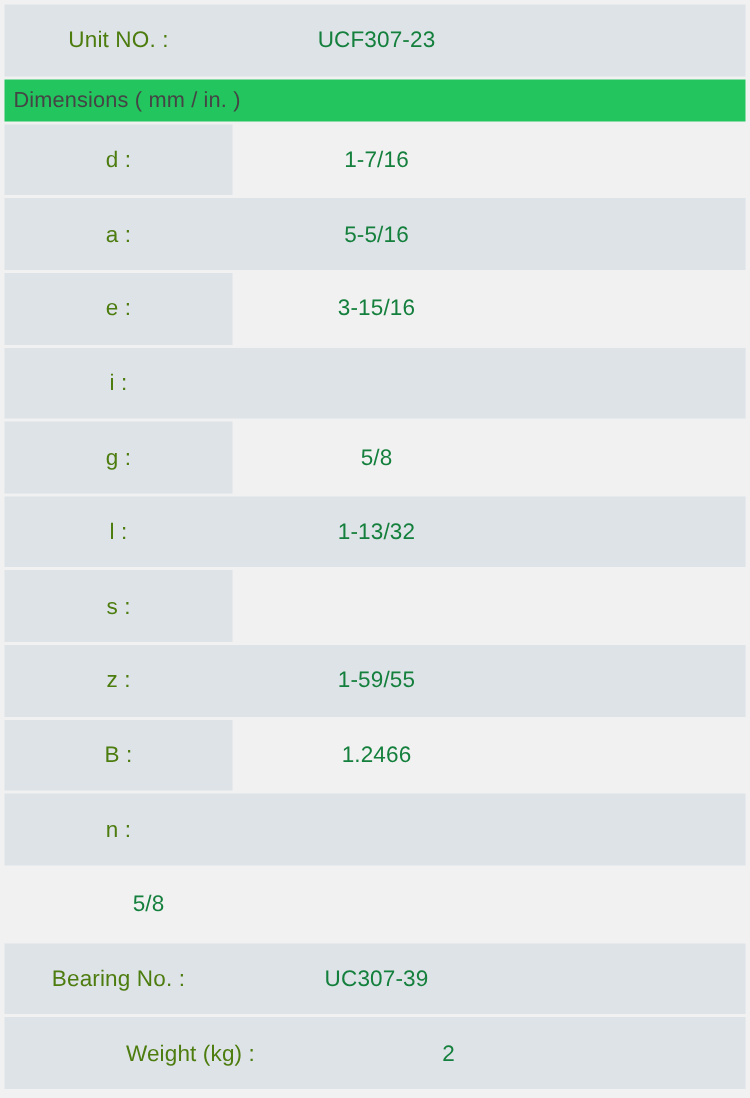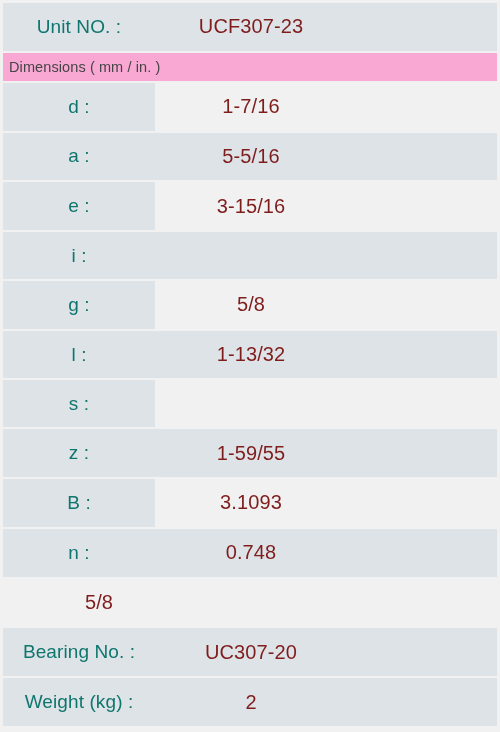--- a/index.html
+++ b/index.html
@@ -26,20 +26,21 @@
 
   .spec-row {
     display: flex;
     flex: 1 1 auto;
     align-items: stretch;
     margin-bottom: 2px;
     background: #f1f1f1;
   }
   .spec-row:last-child {
     margin-bottom: 0;
+    padding-left: 48px;
   }
 
   
   .spec-row.shaded {
     background: #dee3e8;
   }
   .spec-row.shaded .spec-label {
     background: transparent;
   }
 
@@ -50,47 +51,47 @@
   .spec-row.plain .spec-label {
     background: #dee3e8;
   }
 
   .spec-label {
     width: 152px;
     flex: 0 0 152px;
     display: flex;
     align-items: center;
     justify-content: center;
-    font-size: 19px;
-    color: #0f766e;
+    font-size: 15px;
+    color: #4d7c0f;
     letter-spacing: 0.1px;
     box-sizing: border-box;
     padding: 0 4px;
     text-align: center;
   }
 
   .spec-value {
     flex: 1 1 auto;
     display: flex;
     align-items: center;
     justify-content: flex-start;
     padding-left: 96px;
     box-sizing: border-box;
-    font-size: 20px;
-    color: #7f1d1d;
+    font-size: 15px;
+    color: #15803d;
     letter-spacing: 0.1px;
   }
   .spec-value > span {
     transform: translateX(-50%);
     white-space: nowrap;
   }
 
   
   .spec-row.section-header {
-    background: #f9a8d4;
+    background: #22c55e;
     flex: 0 0 auto;
     height: 28px;
     margin-bottom: 2px;
   }
   .section-title {
     display: flex;
     align-items: center;
     padding-left: 6px;
     font-size: 14.5px;
     color: #454545;
@@ -165,41 +166,38 @@
   <div class="spec-row shaded">
     <div class="spec-label">z :</div>
     <div class="spec-value">
         <span>1-59/55</span>
       </div>
   </div>
 
   <div class="spec-row plain">
     <div class="spec-label">B :</div>
     <div class="spec-value">
-        <span>3.1093</span>
+        <span>1.2466</span>
       </div>
   </div>
 
   <div class="spec-row shaded">
     <div class="spec-label">n :</div>
-    <div class="spec-value">
-        <span>0.748</span>
-      </div>
   </div>
 
   <div class="spec-row plain">
     <div class="spec-value">
         <span>5/8</span>
       </div>
   </div>
 
   <div class="spec-row shaded">
     <div class="spec-label">Bearing No. :</div>
     <div class="spec-value">
-        <span>UC307-20</span>
+        <span>UC307-39</span>
       </div>
   </div>
 
 
   <div class="spec-row shaded">
     <div class="spec-label">Weight (kg) :</div>
     <div class="spec-value">
         <span>2</span>
       </div>
   </div>

